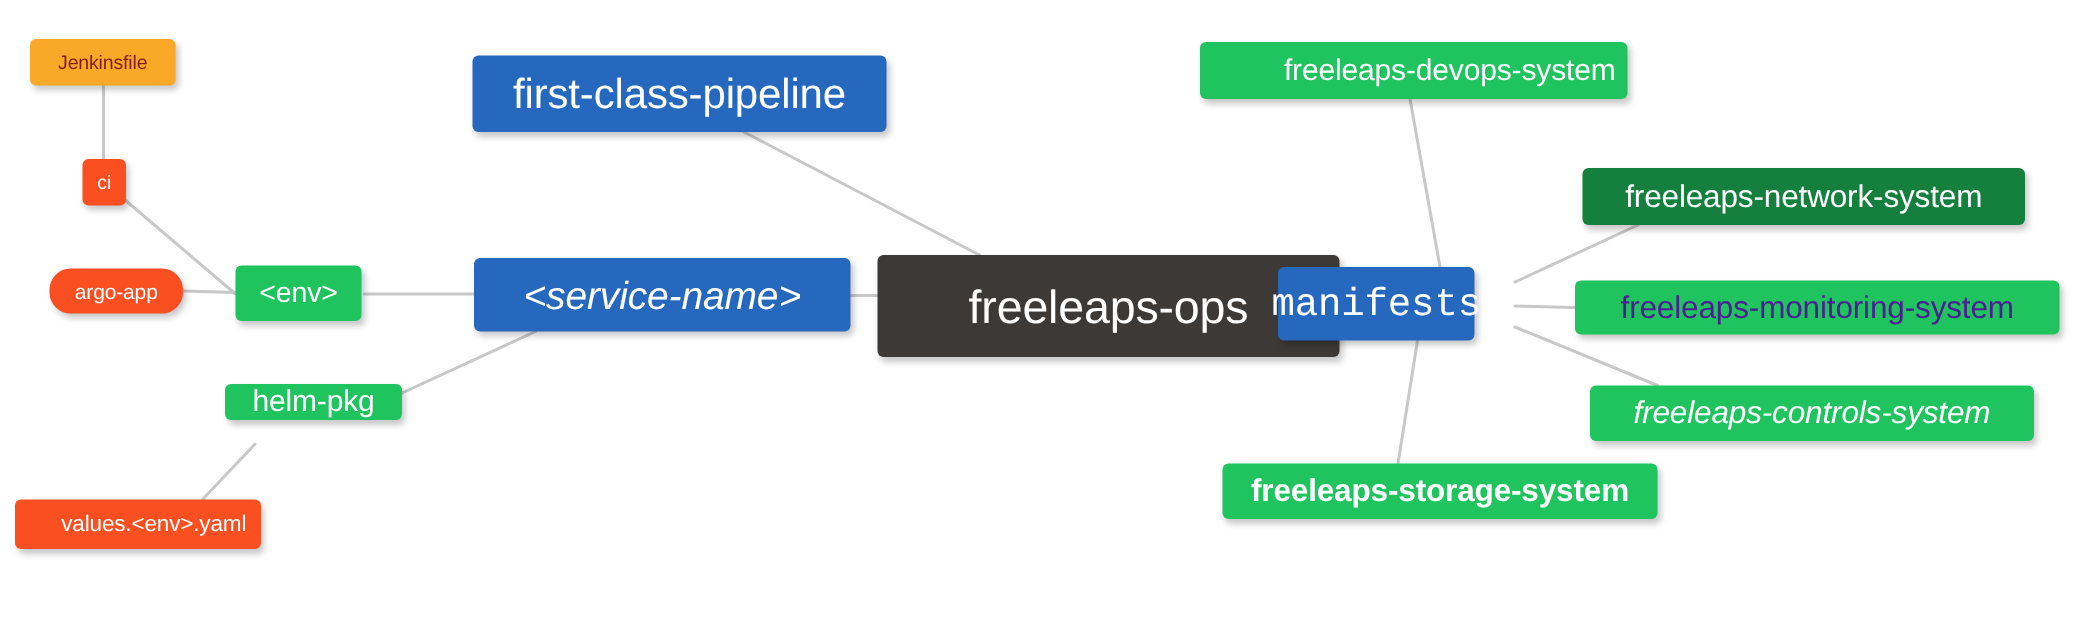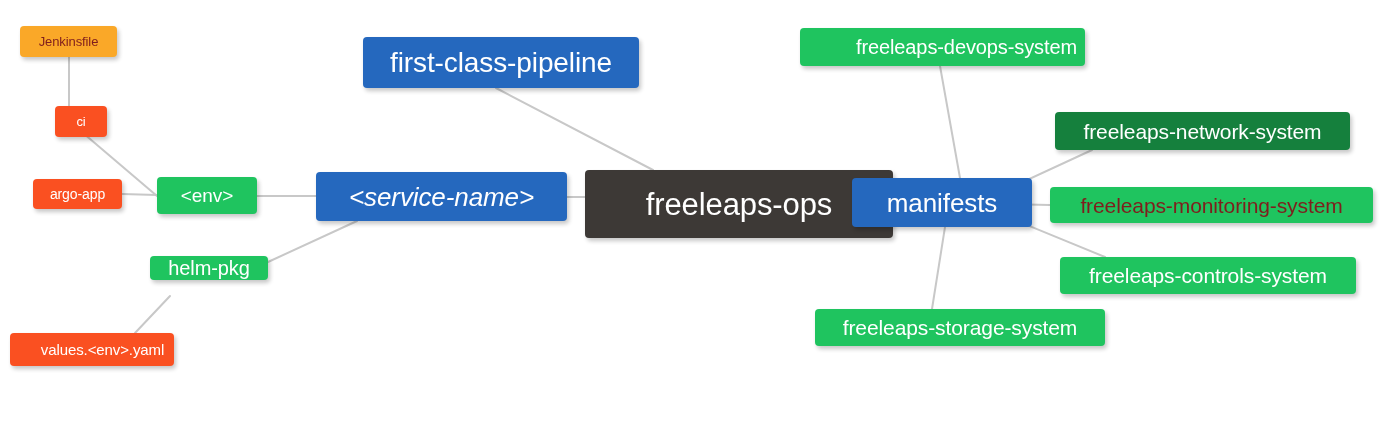--- a/index.html
+++ b/index.html
@@ -61,56 +61,56 @@
       <line x1="960" y1="178" x2="940" y2="66" stroke="#c8c8c8" stroke-width="2" stroke-linecap="round"></line>
       <line x1="1010" y1="188" x2="1092" y2="150" stroke="#c8c8c8" stroke-width="2" stroke-linecap="round"></line>
       <line x1="1010" y1="204" x2="1050" y2="205" stroke="#c8c8c8" stroke-width="2" stroke-linecap="round"></line>
       <line x1="1010" y1="218" x2="1105" y2="257" stroke="#c8c8c8" stroke-width="2" stroke-linecap="round"></line>
       <line x1="945" y1="227" x2="932" y2="309" stroke="#c8c8c8" stroke-width="2" stroke-linecap="round"></line>
     </svg>
   <div id="node-layer">
       <div class="node" style="left: 20px; top: 26px; width: 97px; height: 31px; background: rgb(250, 168, 40); font-size: 13px; color: #7f1d1d;">
         <span class="node-label">Jenkinsfile</span>
       </div>
-      <div class="node" style="left: 55px; top: 106px; width: 52px; height: 31px; background: rgb(250, 80, 33); font-size: 13px; color: rgb(255, 255, 255);">
+      <div class="node" style="left: 55px; top: 106px; width: 29px; height: 31px; background: rgb(250, 80, 33); font-size: 13px; color: rgb(255, 255, 255);">
         <span class="node-label">ci</span>
       </div>
-      <div class="node" style="left: 33px; top: 179px; width: 89px; height: 30px; background: rgb(250, 80, 33); font-size: 14px; color: rgb(255, 255, 255);">
+      <div class="node" style="left: 33px; top: 179px; width: 89px; height: 30px; background: rgb(250, 80, 33); font-size: 14px; color: rgb(255, 255, 255); border-radius: 14px;">
         <span class="node-label">argo-app</span>
       </div>
-      <div class="node" style="left: 157px; top: 177px; width: 100px; height: 37px; background: rgb(31, 196, 95); font-size: 19px; color: rgb(255, 255, 255);">
+      <div class="node" style="left: 157px; top: 177px; width: 84px; height: 37px; background: rgb(31, 196, 95); font-size: 19px; color: rgb(255, 255, 255);">
         <span class="node-label">&lt;env&gt;</span>
       </div>
       <div class="node" style="left: 10px; top: 333px; width: 164px; height: 33px; background: rgb(250, 80, 33); font-size: 15px; color: rgb(255, 255, 255); padding-left: 21px;">
         <span class="node-label">values.&lt;env&gt;.yaml</span>
       </div>
       <div class="node" style="left: 150px; top: 256px; width: 118px; height: 24px; background: rgb(31, 196, 95); font-size: 20px; color: rgb(255, 255, 255);">
         <span class="node-label">helm-pkg</span>
       </div>
-      <div class="node" style="left: 315px; top: 37px; width: 276px; height: 51px; background: rgb(37, 104, 190); font-size: 28px; color: rgb(255, 255, 255); margin-left: 48px;">
+      <div class="node" style="left: 315px; top: 37px; width: 276px; height: 51px; background: rgb(37, 104, 190); font-size: 28px; color: rgb(255, 255, 255);">
         <span class="node-label">first-class-pipeline</span>
       </div>
       <div class="node" style="left: 316px; top: 172px; width: 251px; height: 49px; background: rgb(37, 104, 190); font-size: 26px; color: rgb(255, 255, 255); font-style: italic;">
         <span class="node-label">&lt;service-name&gt;</span>
       </div>
       <div class="node" style="left: 585px; top: 170px; width: 308px; height: 68px; background: rgb(61, 57, 54); font-size: 31px; color: rgb(255, 255, 255);">
         <span class="node-label">freeleaps-ops</span>
       </div>
-      <div class="node" style="left: 852px; top: 178px; width: 180px; height: 49px; background: rgb(37, 104, 190); font-size: 26px; color: rgb(255, 255, 255);">
+      <div class="node" style="left: 852px; top: 178px; width: 131px; height: 49px; background: rgb(37, 104, 190); font-size: 26px; color: rgb(255, 255, 255); font-family: Liberation Mono, monospace;">
         <span class="node-label">manifests</span>
       </div>
       <div class="node" style="left: 800px; top: 28px; width: 285px; height: 38px; background: rgb(31, 196, 95); font-size: 20px; color: rgb(255, 255, 255); padding-left: 48px;">
         <span class="node-label">freeleaps-devops-system</span>
       </div>
       <div class="node" style="left: 1055px; top: 112px; width: 295px; height: 38px; background: #15803d; font-size: 21px; color: rgb(255, 255, 255);">
         <span class="node-label">freeleaps-network-system</span>
       </div>
-      <div class="node" style="left: 1050px; top: 187px; width: 323px; height: 36px; background: rgb(31, 196, 95); font-size: 21px; color: #7f1d1d;">
+      <div class="node" style="left: 1050px; top: 187px; width: 323px; height: 36px; background: rgb(31, 196, 95); font-size: 21px; color: #4c1d95;">
         <span class="node-label">freeleaps-monitoring-system</span>
       </div>
-      <div class="node" style="left: 1060px; top: 257px; width: 296px; height: 37px; background: rgb(31, 196, 95); font-size: 21px; color: rgb(255, 255, 255);">
+      <div class="node" style="left: 1060px; top: 257px; width: 296px; height: 37px; background: rgb(31, 196, 95); font-size: 21px; color: rgb(255, 255, 255); font-style: italic;">
         <span class="node-label">freeleaps-controls-system</span>
       </div>
-      <div class="node" style="left: 815px; top: 309px; width: 290px; height: 37px; background: rgb(31, 196, 95); font-size: 21px; color: rgb(255, 255, 255);">
+      <div class="node" style="left: 815px; top: 309px; width: 290px; height: 37px; background: rgb(31, 196, 95); font-size: 21px; color: rgb(255, 255, 255); font-weight: bold;">
         <span class="node-label">freeleaps-storage-system</span>
       </div>
     </div>
 </div>
 
 </body></html>

